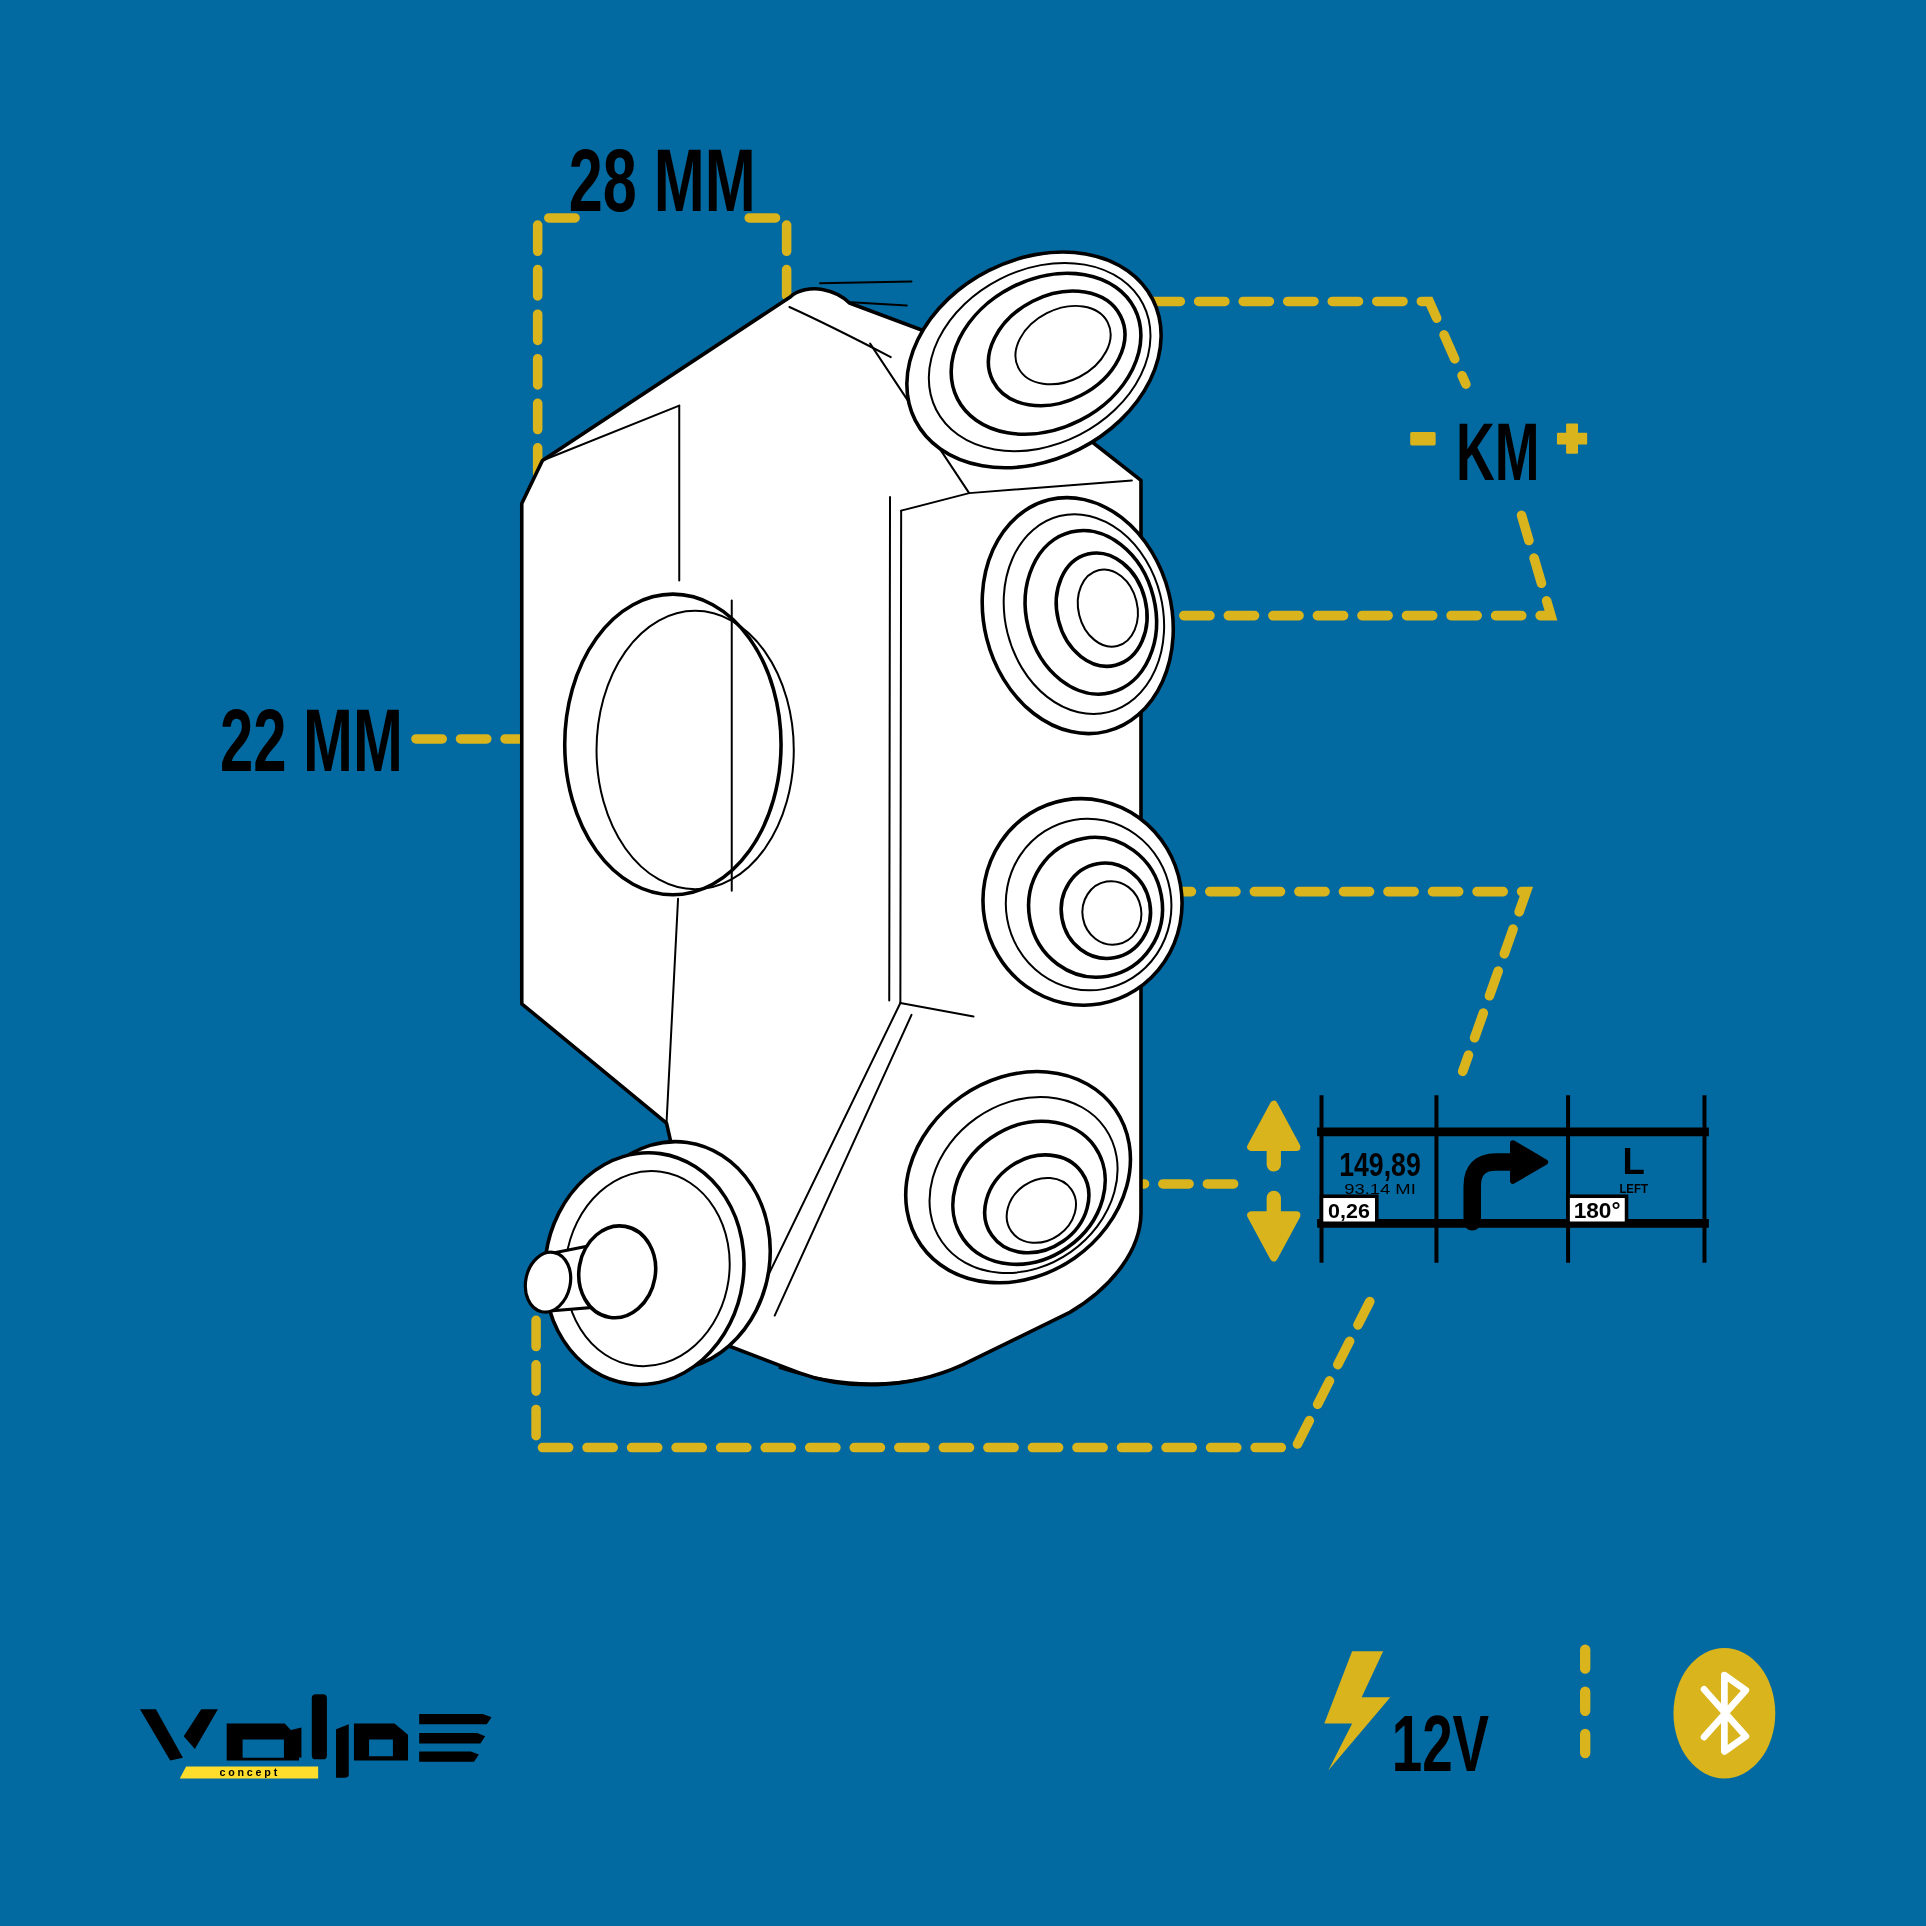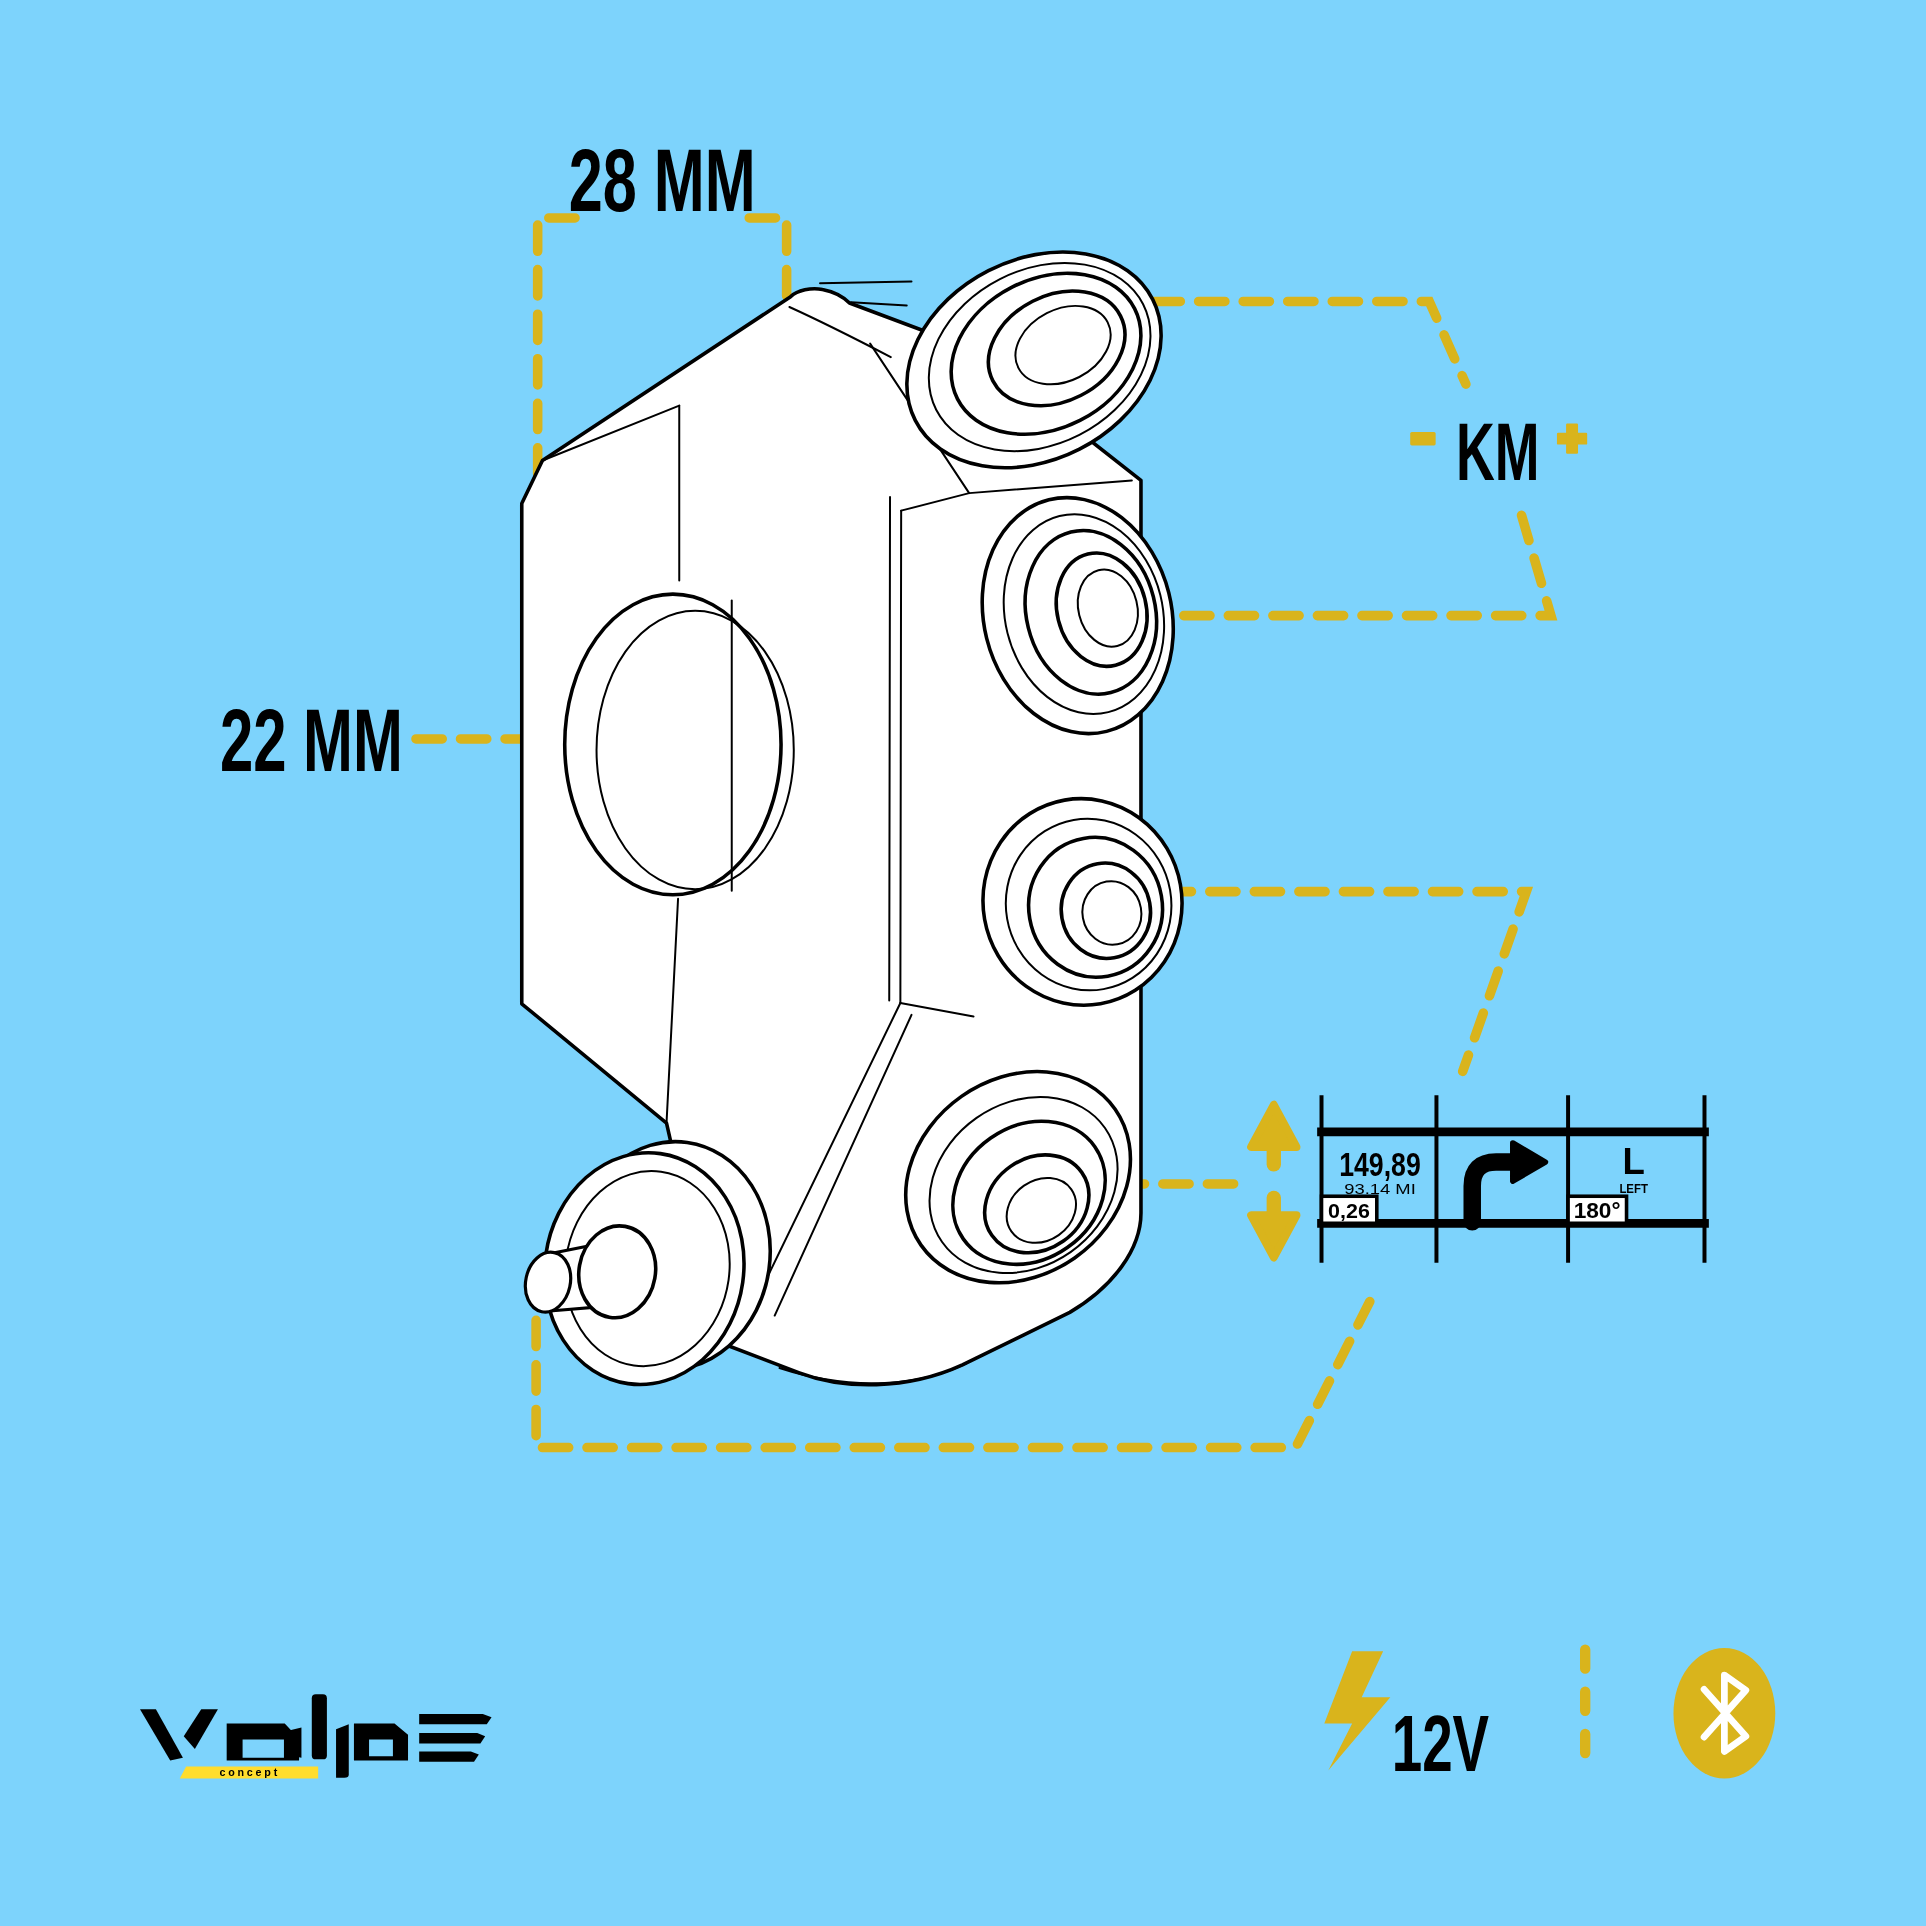--- a/index.html
+++ b/index.html
@@ -1,16 +1,16 @@
 <!DOCTYPE html>
 <html style="font-size:6.4px"><head>
 <meta charset="utf-8">
 <style>
   html,body{margin:0;padding:0;background:#ffffff;width:1926px;height:1926px;overflow:hidden;}
-  .stage{position:relative;width:1926px;height:1926px;background:#7dd3fc;}
+  .stage{position:relative;width:1926px;height:1926px;background:#0369a1;}
   svg{position:absolute;left:0;top:0;}
   text{font-family:"Liberation Sans",sans-serif;fill:#000;}
   .big{font-weight:bold;}
   .dash{stroke:#d9b41c;stroke-width:24;fill:none;stroke-dasharray:66 46;stroke-linecap:round;}
   .dash2{stroke:#d9b41c;stroke-width:26;fill:none;stroke-dasharray:48 58;stroke-linecap:round;}
   .lnt{stroke:#000;stroke-width:5;fill:none;stroke-linejoin:round;stroke-linecap:round;}
   .shape{fill:#fff;stroke:#000;stroke-width:9;stroke-linejoin:round;}
   .shapet{fill:none;stroke:#000;stroke-width:5;}
   .stripv{stroke:#000;stroke-width:10;}
   .striph{stroke:#000;stroke-width:22;}

